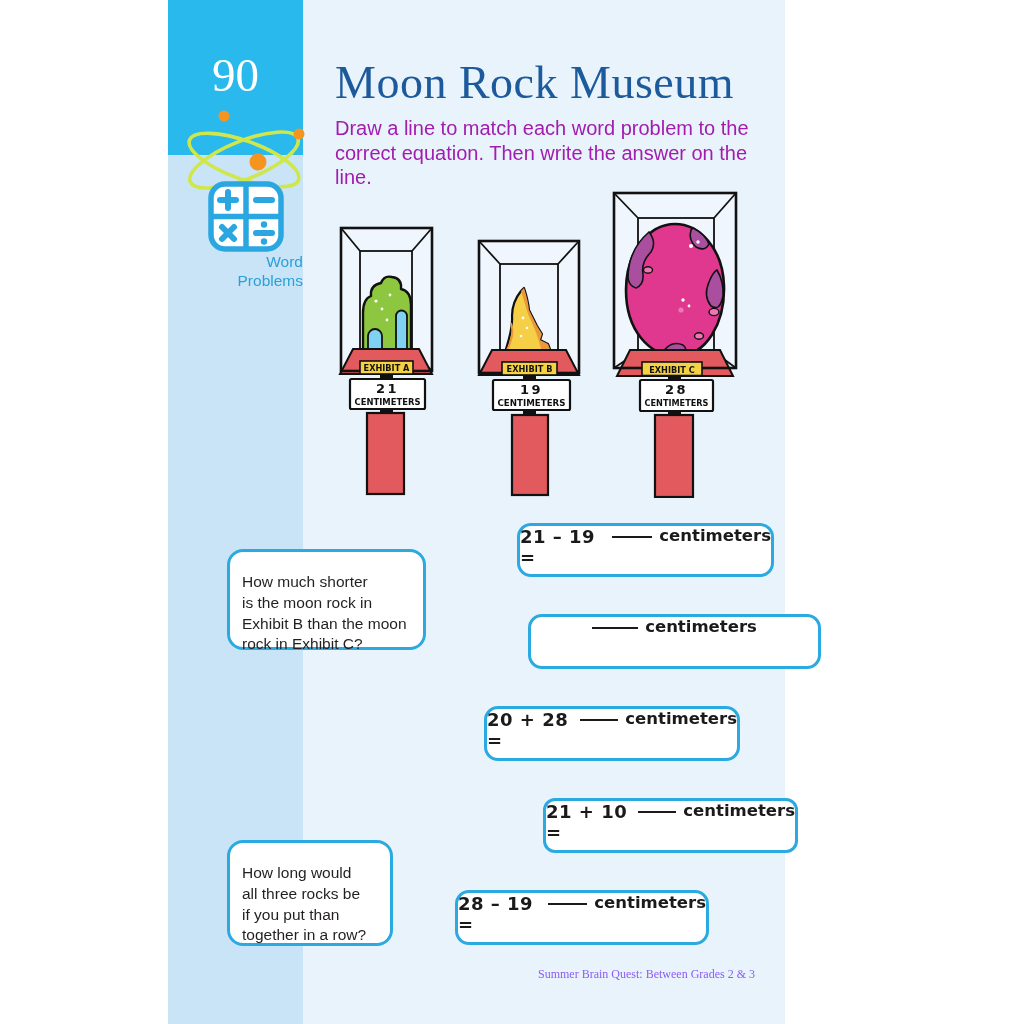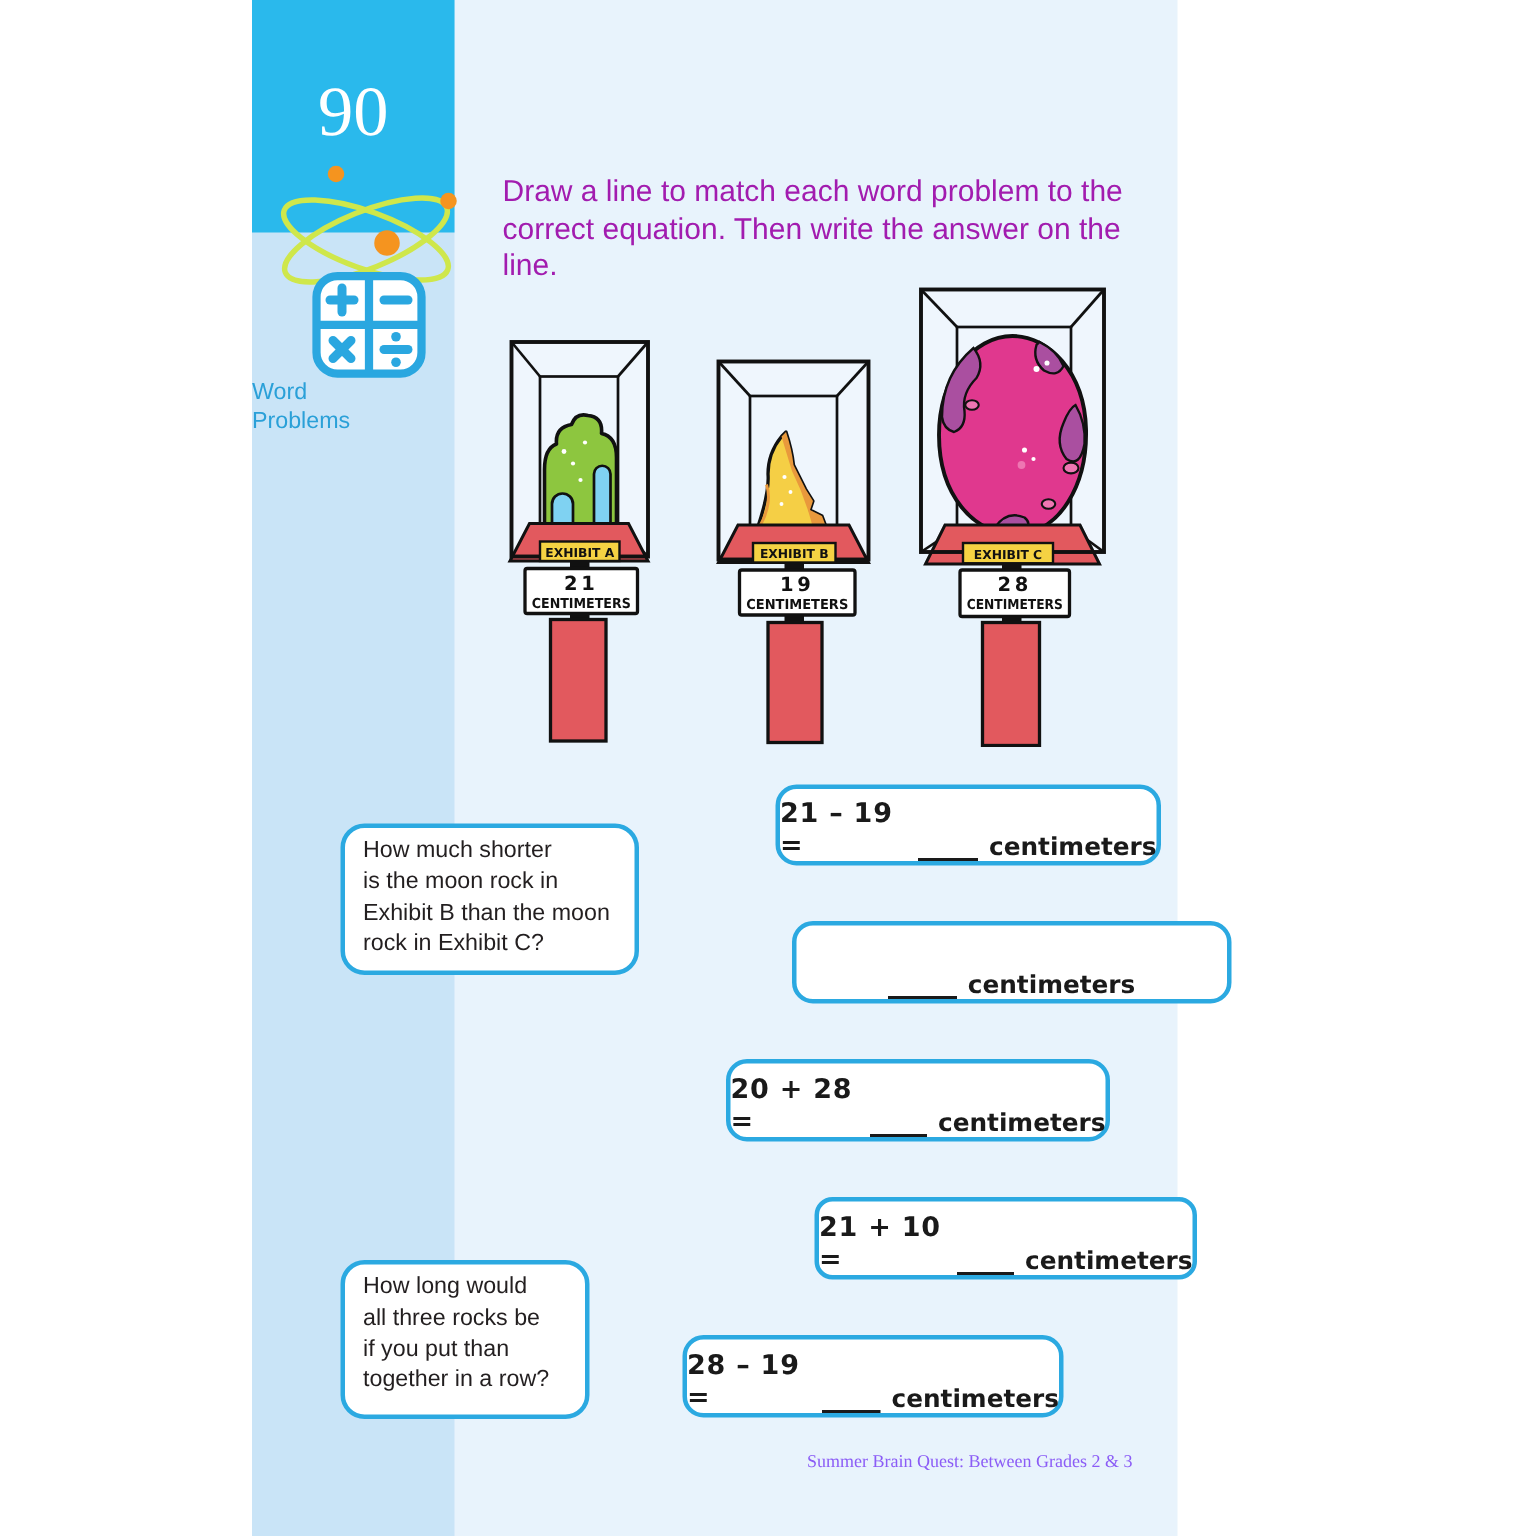--- a/index.html
+++ b/index.html
@@ -5,31 +5,31 @@
   * { margin: 0; padding: 0; box-sizing: border-box; }
   html,body { width: 1024px; height: 1024px; background: #ffffff; font-family: "Liberation Sans", sans-serif; }
   .canvas { position: relative; width: 1024px; height: 1024px; background: #ffffff; overflow: hidden; }
   .page { position: absolute; left: 168px; top: 0; width: 617px; height: 1024px; background: #e8f3fc; }
 
   .side-strip { position: absolute; left: 0; top: 0; width: 135px; height: 1024px; background: #c9e4f7; }
   .page-number-block { position: absolute; left: 0; top: 0; width: 135px; height: 155px; background: #2ab9ec; }
   .page-number { width: 100%; text-align: center; margin-top: 48px; font-family: "Liberation Serif", serif; font-size: 47px; color: #ffffff; }
   .atom { position: absolute; left: 12px; top: 106px; }
   .math-icon { position: absolute; left: 40px; top: 181px; }
-  .category { position: absolute; left: 0; top: 252px; width: 135px; text-align: left; color: #2aa0d8; font-size: 15.5px; line-height: 19px; white-space: pre-line; }
+  .category { position: absolute; left: 0; top: 252px; width: 135px; text-align: right; color: #2aa0d8; font-size: 15.5px; line-height: 19px; white-space: pre-line; }
 
   .title { position: absolute; left: 167px; top: 56px; font-family: "Liberation Serif", serif; font-weight: normal; font-size: 46px; letter-spacing: 0.5px; color: #1d5a9b; }
   .instructions { position: absolute; left: 167px; top: 116px; font-size: 20px; line-height: 24.5px; color: #a21caf; white-space: pre-line; }
 
   .exhibit { position: absolute; }
 
-  .problem-box { position: absolute; background: #ffffff; border: 3.5px solid #2ba9e1; border-radius: 16px; padding: 5px 12px; }
+  .problem-box { position: absolute; background: #ffffff; border: 3.5px solid #2ba9e1; border-radius: 16px; padding: 20px 12px; }
   .problem-text { font-size: 15.5px; line-height: 20.8px; color: #231f20; white-space: pre-line; }
 
-  .equation-box { position: absolute; background: #ffffff; border: 3.5px solid #2ba9e1; border-radius: 14px; display: flex; align-items: flex-end; justify-content: center; gap: 7px; }
+  .equation-box { position: absolute; background: #ffffff; border: 3.5px solid #2ba9e1; border-radius: 14px; display: flex; align-items: flex-start; justify-content: center; gap: 7px; }
   .eq-lhs { font-family: "DejaVu Sans", sans-serif; font-weight: bold; font-size: 18px; color: #1a1a1a; letter-spacing: 0.5px; }
   .eq-blank { display: inline-block; width: 46px; height: 12px; border-bottom: 2.2px solid #1a1a1a; vertical-align: -2px; }
   .eq-unit { font-family: "DejaVu Sans", sans-serif; font-weight: bold; font-size: 16.5px; color: #1a1a1a; }
 
   .footer { position: absolute; right: 30px; top: 967px; font-family: "Liberation Serif", serif; font-size: 12px; color: #8b5cf6; }
 
   svg text { font-family: "DejaVu Sans", sans-serif; }
   .sign-value { font-size: 13px; font-weight: bold; letter-spacing: 2.5px; fill: #111111; }
   .sign-unit { font-size: 9.2px; font-weight: bold; fill: #111111; }
   .plate-text { font-size: 8.2px; font-weight: bold; fill: #111111; }
@@ -74,20 +74,21 @@
       <g>
         <line x1="48" y1="52" x2="64" y2="52" stroke="#2aa7e0" stroke-width="6" stroke-linecap="round"></line>
         <circle cx="56" cy="43.5" r="3.2" fill="#2aa7e0"></circle>
           <circle cx="56" cy="60.5" r="3.2" fill="#2aa7e0"></circle>
       </g>
     </svg>
 
     <div class="category">Word
 Problems</div>
 
+    <h1 class="title">Moon Rock Museum</h1>
     <div class="instructions">Draw a line to match each word problem to the
 correct equation. Then write the answer on the line.</div>
 
     <svg class="exhibit" style="left:170px; top:225px;" width="97" height="272" viewBox="0 0 97 272">
       <rect x="3" y="3" width="91" height="143" fill="rgba(255,255,255,0.3)"></rect>
       <g stroke="#111111" stroke-width="1.8" fill="none">
         <rect x="22" y="26" width="52" height="100"></rect>
         <line x1="3" y1="3" x2="22" y2="26"></line>
           <line x1="94" y1="3" x2="74" y2="26"></line>
         <line x1="3" y1="146" x2="22" y2="126"></line>

